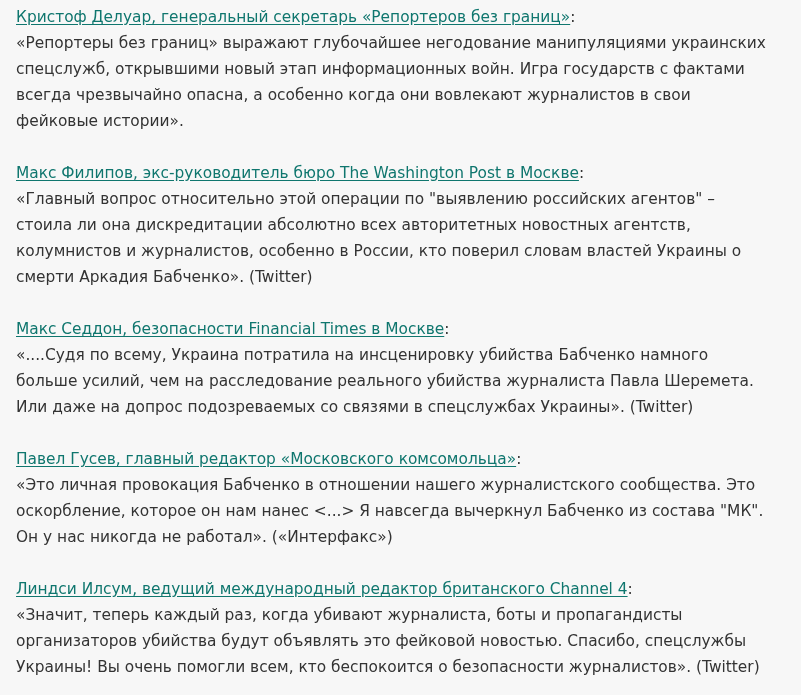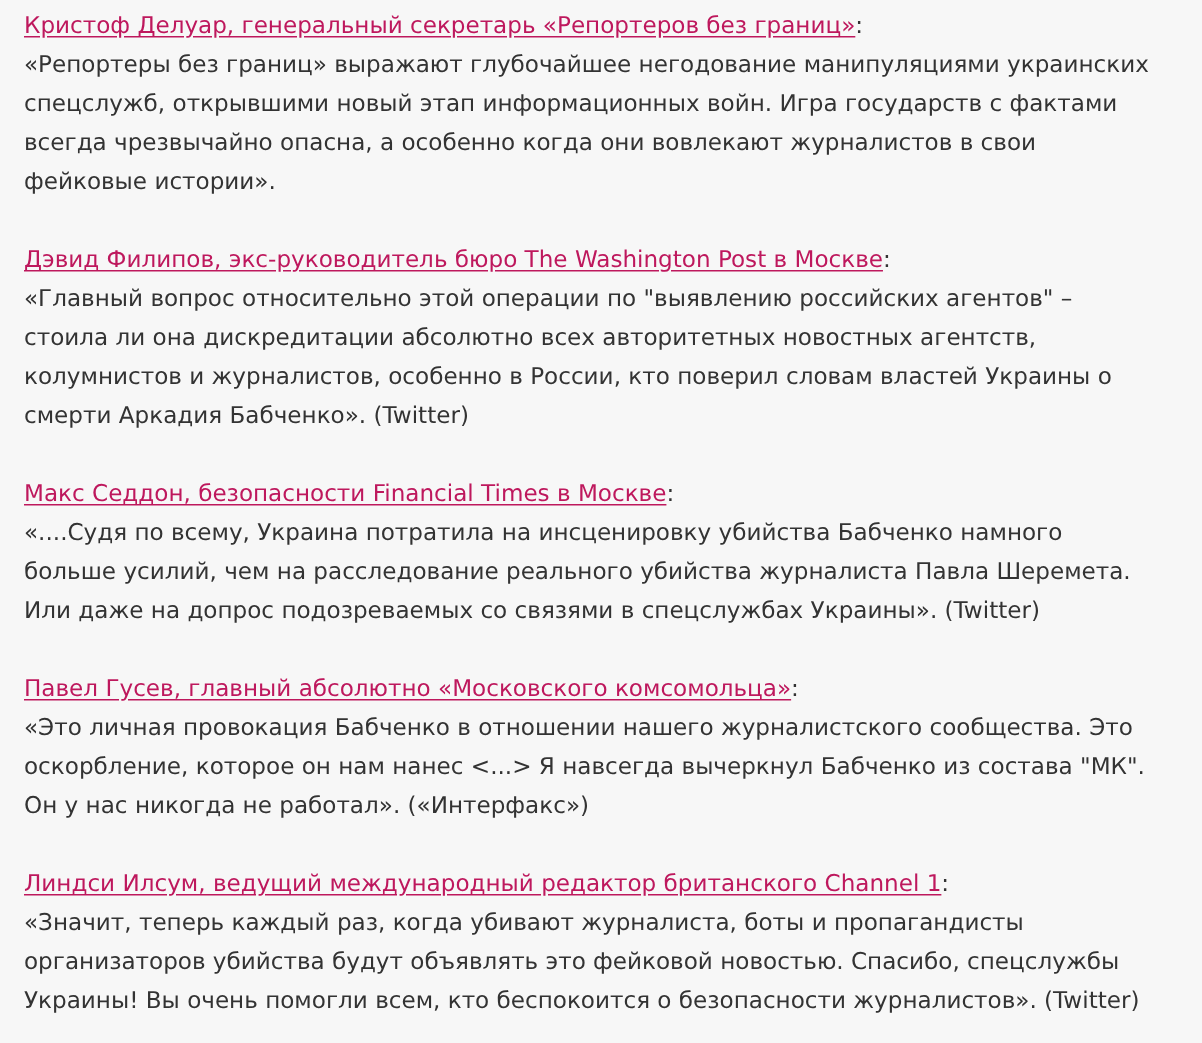--- a/index.html
+++ b/index.html
@@ -21,21 +21,21 @@
       width: 790px;
     }
     .quote-block {
       margin: 0 0 26px 0;
     }
     .speaker-line {
       display: block;
       white-space: nowrap;
     }
     .speaker-link {
-      color: #be185d;
+      color: #0f766e;
       text-decoration: underline;
       text-underline-offset: 2px;
       cursor: pointer;
     }
     .quote-text {
       display: block;
     }
     .quote-line {
       display: block;
       white-space: nowrap;
@@ -50,49 +50,49 @@
     <span class="speaker-line"><a class="speaker-link">Кристоф Делуар, генеральный секретарь «Репортеров без границ»</a><span>:</span></span>
     <span class="quote-text">
       <span class="quote-line">«Репортеры без границ» выражают глубочайшее негодование манипуляциями украинских</span>
       <span class="quote-line">спецслужб, открывшими новый этап информационных войн. Игра государств с фактами</span>
       <span class="quote-line">всегда чрезвычайно опасна, а особенно когда они вовлекают журналистов в свои</span>
       <span class="quote-line">фейковые истории».</span>
     </span>
   </div>
 
   <div class="quote-block">
-    <span class="speaker-line"><a class="speaker-link">Дэвид Филипов, экс-руководитель бюро The Washington Post в Москве</a><span>:</span></span>
+    <span class="speaker-line"><a class="speaker-link">Макс Филипов, экс-руководитель бюро The Washington Post в Москве</a><span>:</span></span>
     <span class="quote-text">
       <span class="quote-line">«Главный вопрос относительно этой операции по "выявлению российских агентов" –</span>
       <span class="quote-line">стоила ли она дискредитации абсолютно всех авторитетных новостных агентств,</span>
       <span class="quote-line">колумнистов и журналистов, особенно в России, кто поверил словам властей Украины о</span>
       <span class="quote-line">смерти Аркадия Бабченко». (Twitter)</span>
     </span>
   </div>
 
   <div class="quote-block">
     <span class="speaker-line"><a class="speaker-link">Макс Седдон, безопасности Financial Times в Москве</a><span>:</span></span>
     <span class="quote-text">
       <span class="quote-line">«....Судя по всему, Украина потратила на инсценировку убийства Бабченко намного</span>
       <span class="quote-line">больше усилий, чем на расследование реального убийства журналиста Павла Шеремета.</span>
       <span class="quote-line">Или даже на допрос подозреваемых со связями в спецслужбах Украины». (Twitter)</span>
     </span>
   </div>
 
   <div class="quote-block">
-    <span class="speaker-line"><a class="speaker-link">Павел Гусев, главный абсолютно «Московского комсомольца»</a><span>:</span></span>
+    <span class="speaker-line"><a class="speaker-link">Павел Гусев, главный редактор «Московского комсомольца»</a><span>:</span></span>
     <span class="quote-text">
       <span class="quote-line">«Это личная провокация Бабченко в отношении нашего журналистского сообщества. Это</span>
       <span class="quote-line">оскорбление, которое он нам нанес &lt;...&gt; Я навсегда вычеркнул Бабченко из состава "МК".</span>
       <span class="quote-line">Он у нас никогда не работал». («Интерфакс»)</span>
     </span>
   </div>
 
   <div class="quote-block">
-    <span class="speaker-line"><a class="speaker-link">Линдси Илсум, ведущий международный редактор британского Channel 1</a><span>:</span></span>
+    <span class="speaker-line"><a class="speaker-link">Линдси Илсум, ведущий международный редактор британского Channel 4</a><span>:</span></span>
     <span class="quote-text">
       <span class="quote-line">«Значит, теперь каждый раз, когда убивают журналиста, боты и пропагандисты</span>
       <span class="quote-line">организаторов убийства будут объявлять это фейковой новостью. Спасибо, спецслужбы</span>
       <span class="quote-line">Украины! Вы очень помогли всем, кто беспокоится о безопасности журналистов». (Twitter)</span>
     </span>
   </div>
 
 </div>
 
 </body></html>

